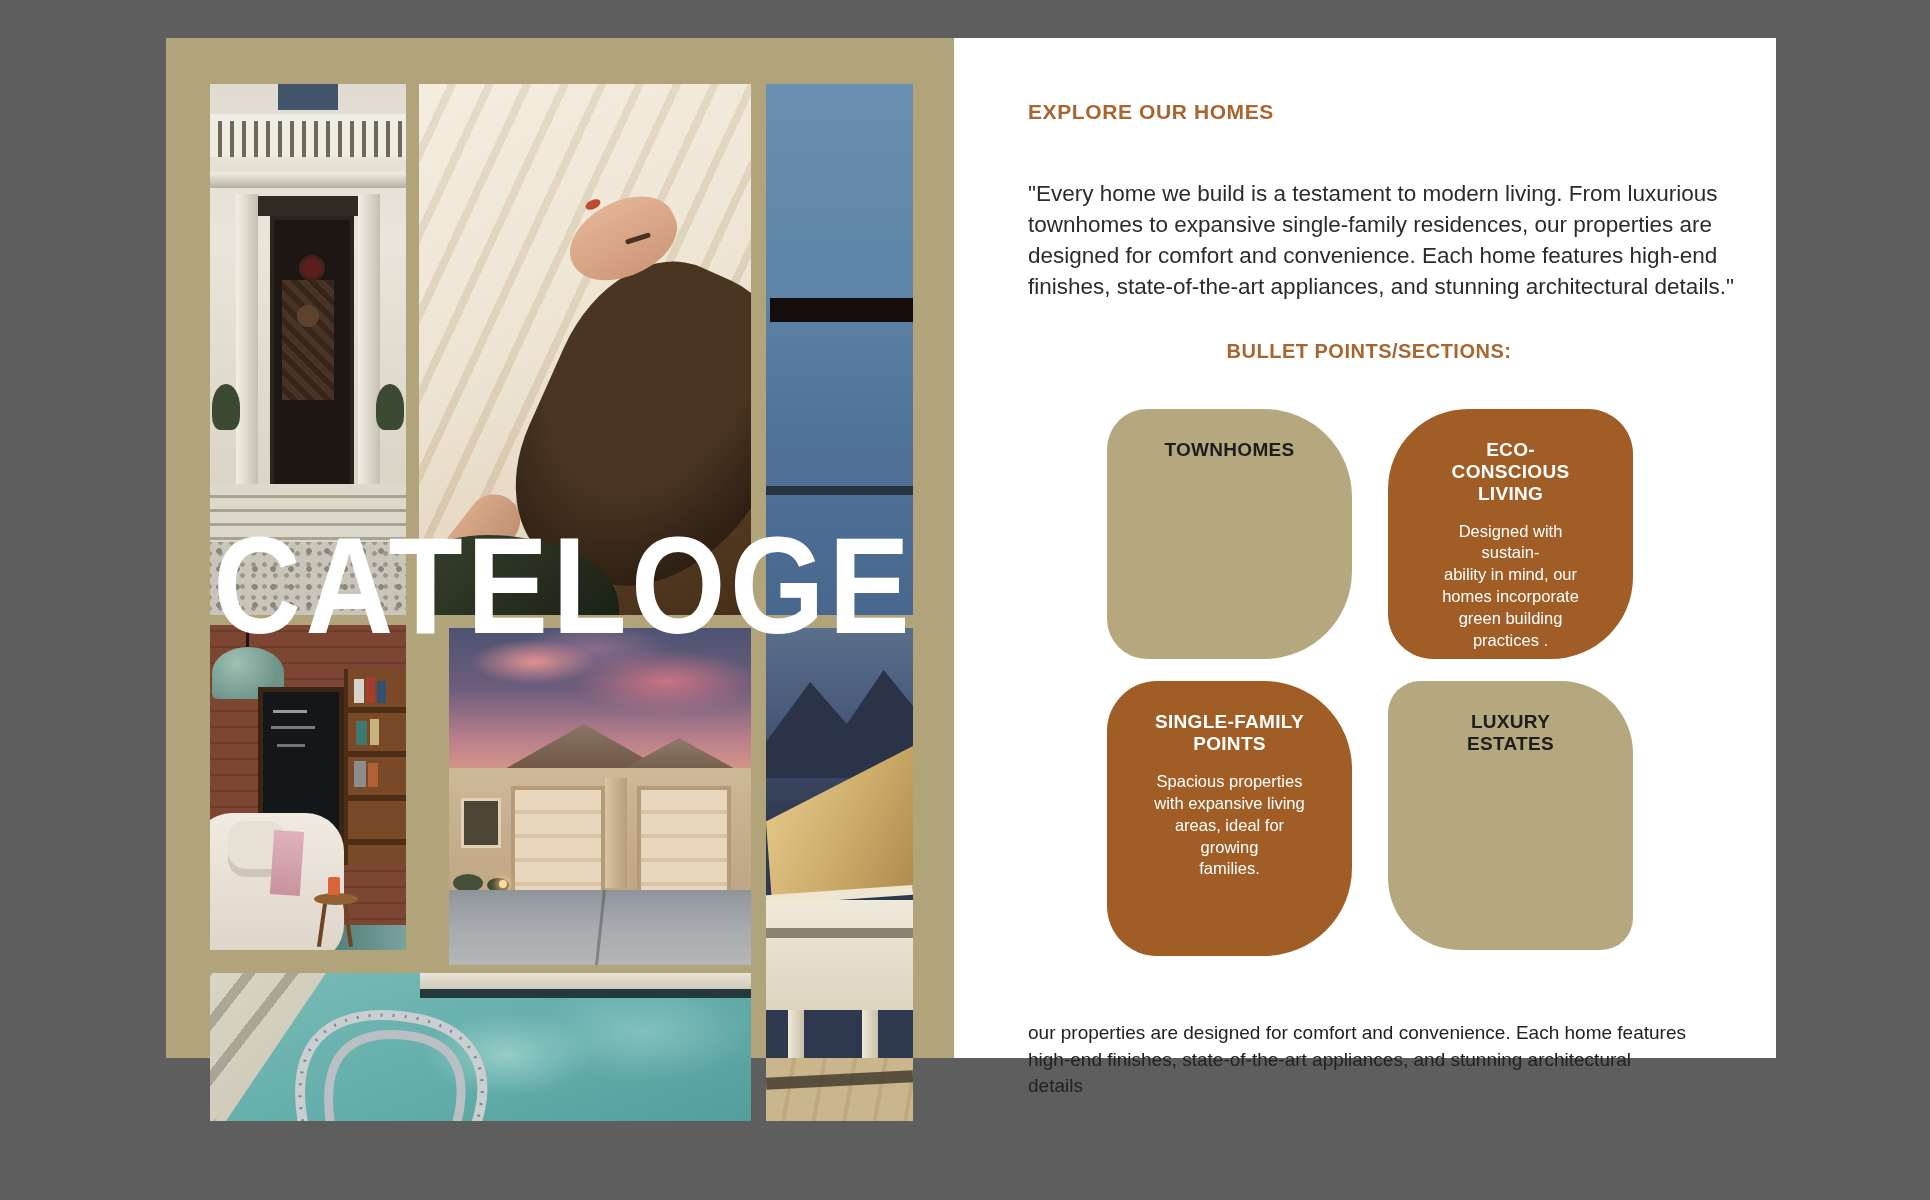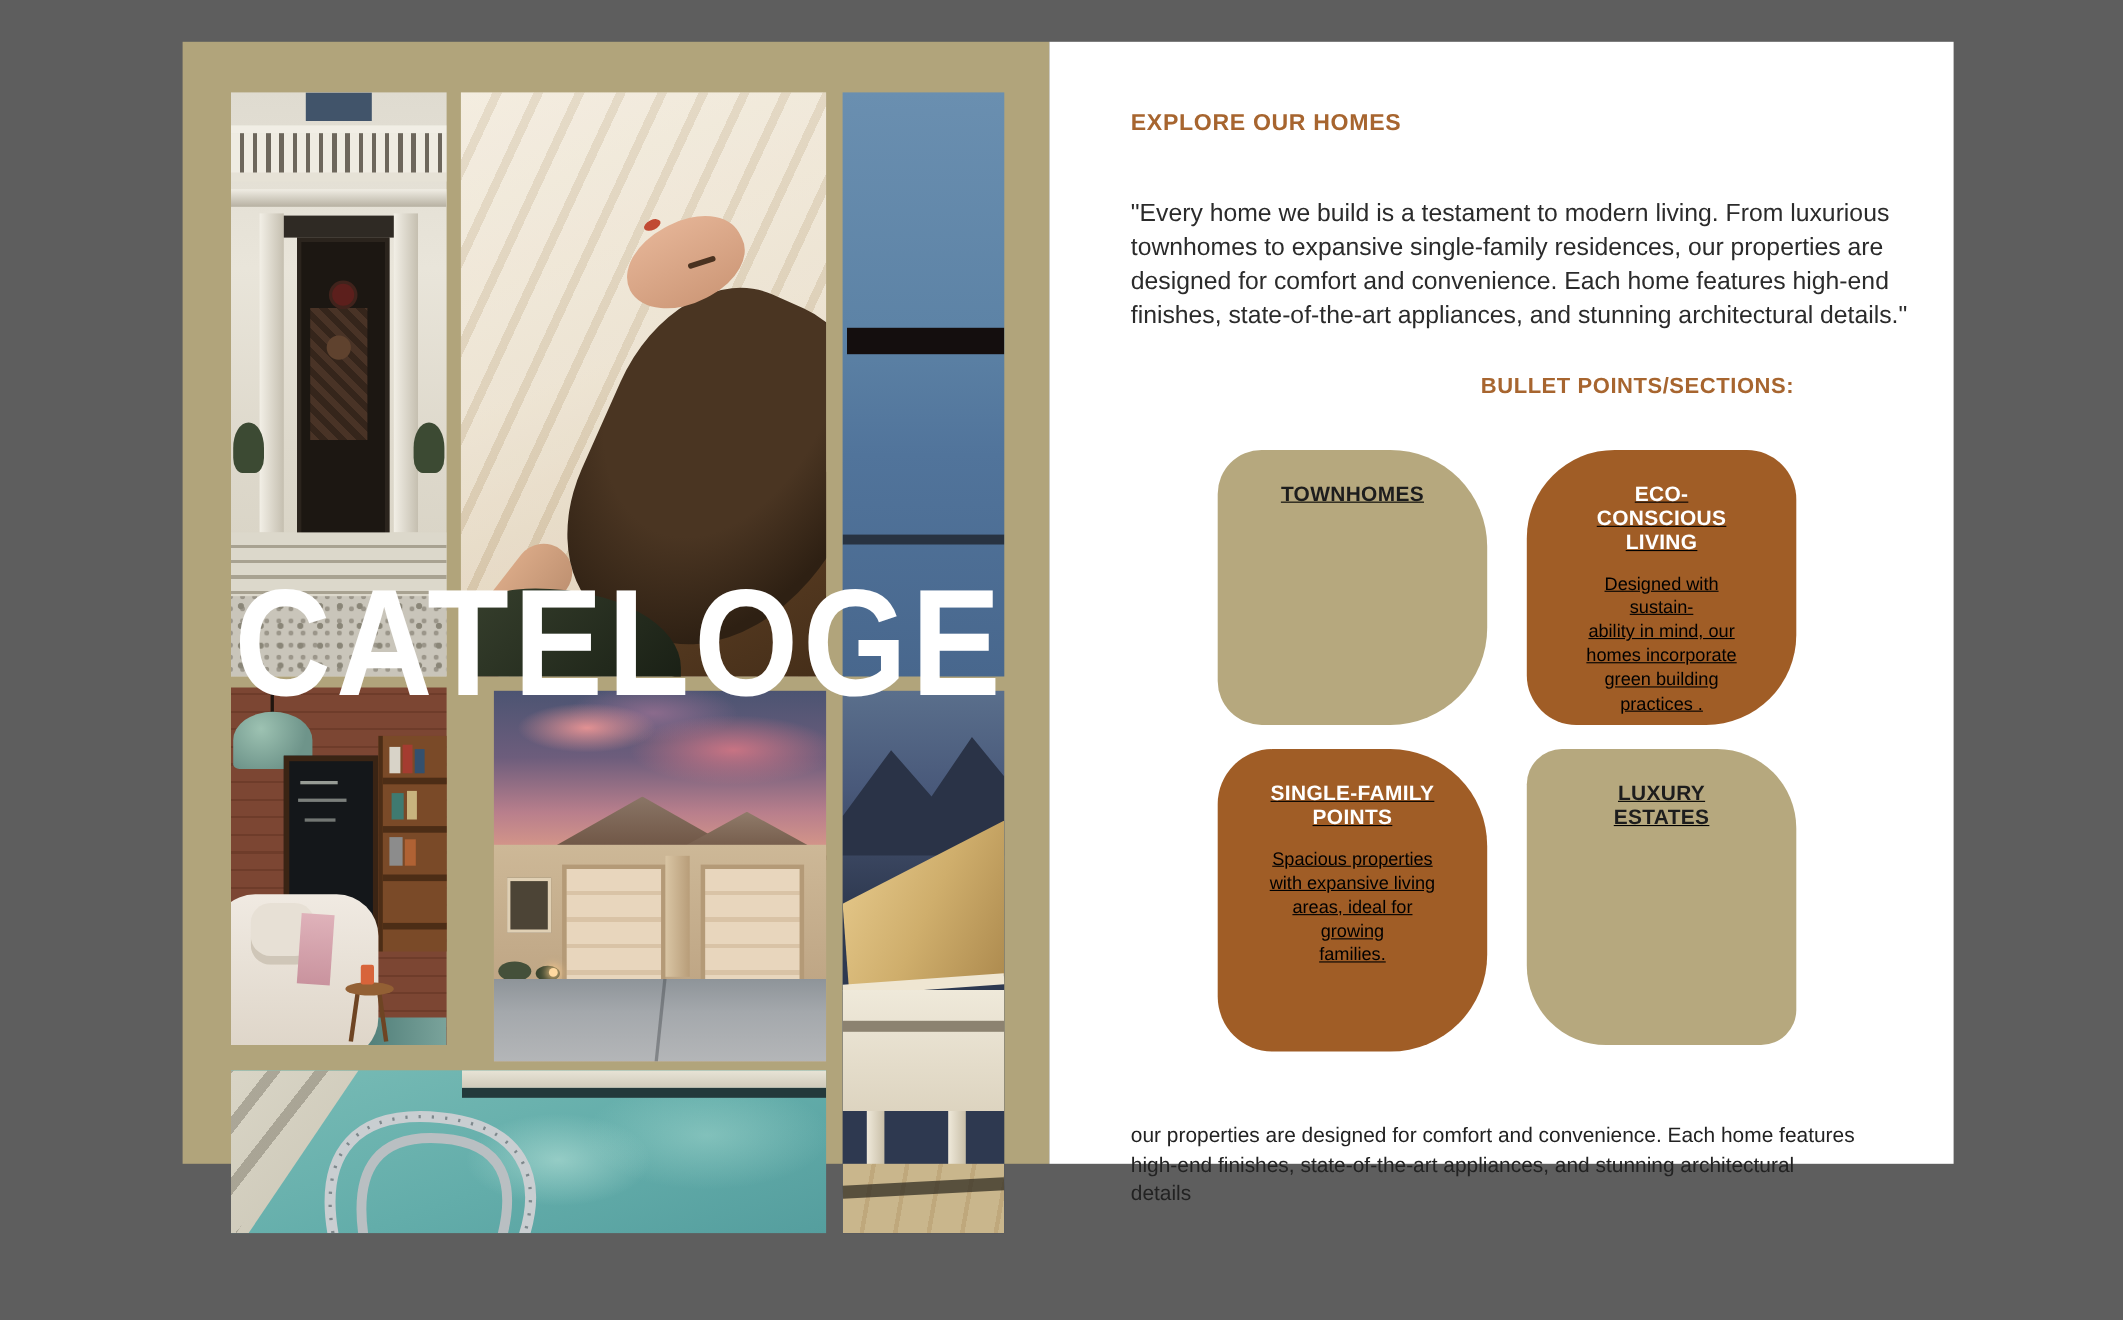--- a/index.html
+++ b/index.html
@@ -114,31 +114,31 @@
   .p7 svg{position:absolute;left:0;top:0;}
 
   
   .cover-title{position:absolute;left:0;top:478px;width:100%;margin:0;text-align:center;color:#ffffff;
     font-size:138px;font-weight:800;letter-spacing:5px;line-height:1;white-space:nowrap;
     transform:scaleX(0.88);transform-origin:50% 50%;}
 
   
   .r-heading{position:absolute;left:74px;top:62px;margin:0;font-size:21px;font-weight:700;letter-spacing:.6px;color:#a7652f;}
   .r-quote{position:absolute;left:74px;top:140px;width:710px;margin:0;font-size:22.5px;line-height:31px;color:#2b2b2b;white-space:pre-line;}
-  .r-bullets-heading{position:absolute;left:153px;top:302px;width:524px;margin:0;text-align:right;font-size:20px;font-weight:700;letter-spacing:.5px;color:#a7652f;}
+  .r-bullets-heading{position:absolute;left:153px;top:302px;width:524px;margin:0;text-align:center;font-size:20px;font-weight:700;letter-spacing:.5px;color:#a7652f;}
   .cards{position:absolute;left:153px;top:371px;width:524px;}
-  .card{position:absolute;width:245px;box-sizing:border-box;padding:30px 40px;text-align:center;text-decoration:underline;}
+  .card{position:absolute;width:245px;box-sizing:border-box;padding:30px 40px;text-align:center;}
   .card--tan{background:#b6a87e;}
   .card--brown{background:#a05d26;}
   .card-title{font-size:19px;font-weight:700;line-height:1.15;letter-spacing:.3px;white-space:pre-line;margin-bottom:16px;}
   .card-body{font-size:16.5px;line-height:1.33;white-space:pre-line;}
   .card--tan .card-title{color:#1d1d1d;}
   .card--tan .card-body{color:#2a2a2a;}
   .card--brown .card-title{color:#ffffff;}
-  .card--brown .card-body{color:#000000;}
+  .card--brown .card-body{color:#ffffff;}
   .card-townhomes{left:0;top:0;height:250px;border-radius:40px 88px 88px 40px;}
   .card-eco{left:281px;top:0;height:250px;border-radius:80px 45px 82px 45px;}
   .card-single{left:0;top:272px;height:275px;border-radius:50px 88px 88px 50px;}
   .card-luxury{left:281px;top:272px;height:269px;border-radius:32px 72px 32px 72px;}
   .r-footer{position:absolute;left:74px;top:982px;width:660px;margin:0;font-size:19px;line-height:26.5px;color:#222222;white-space:pre-line;}
 </style>
 </head>
 <body>
 
 <div class="stage">

